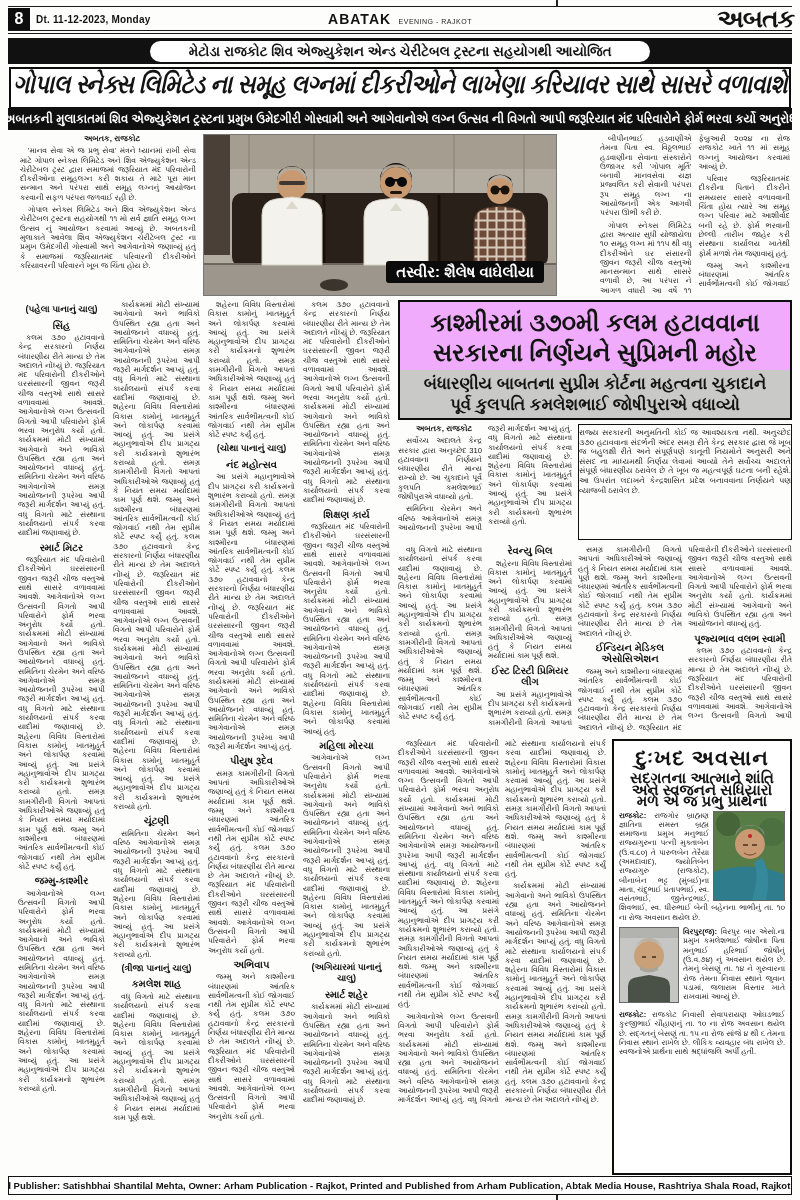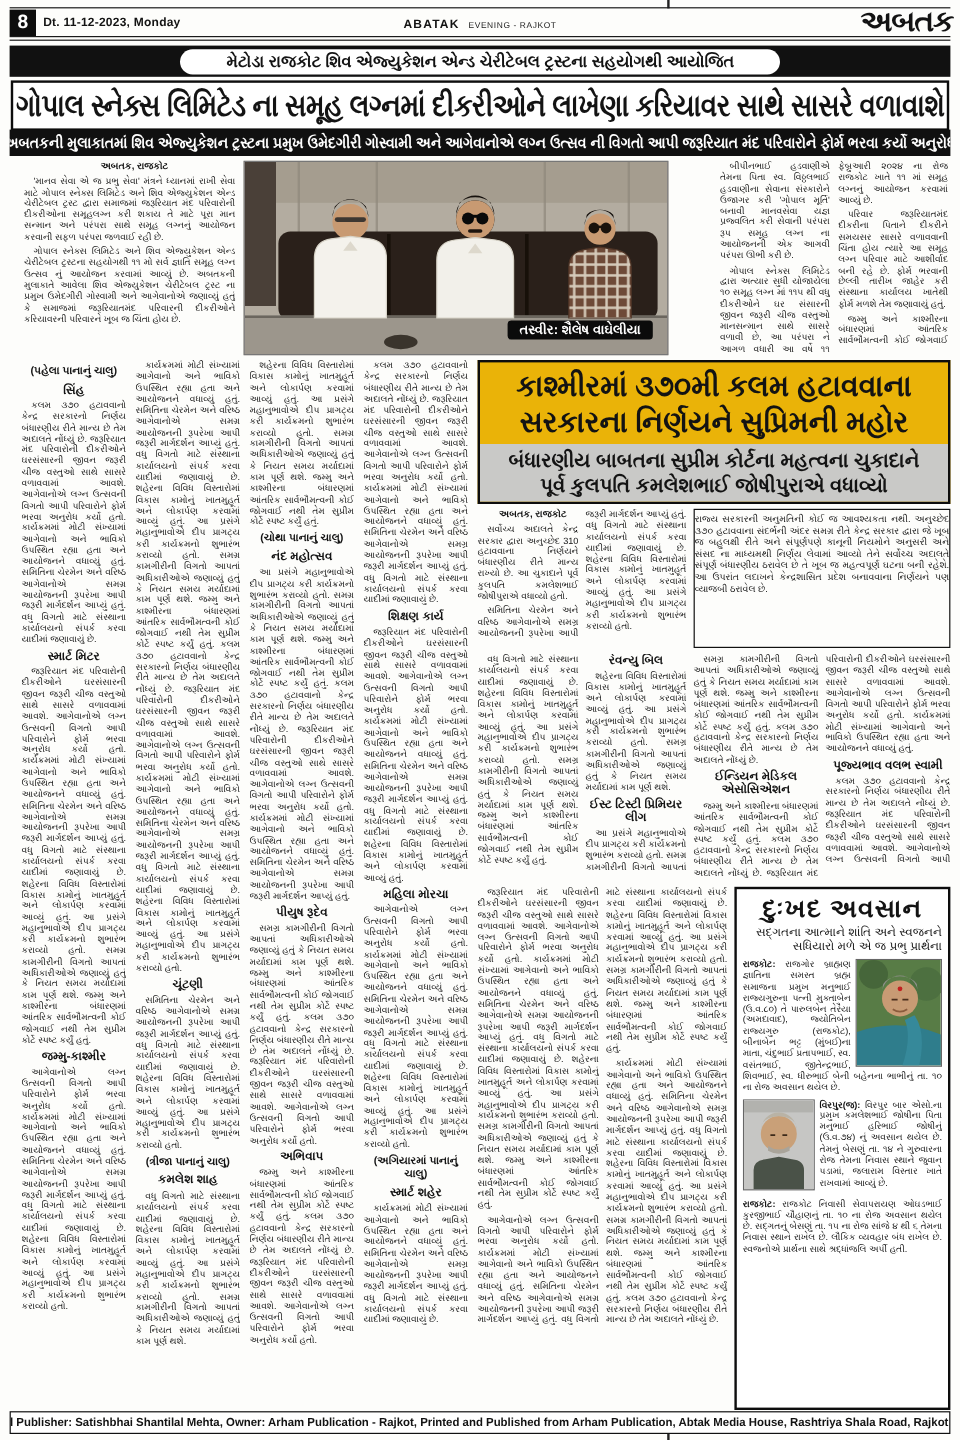--- a/index.html
+++ b/index.html
@@ -8,73 +8,73 @@
   
   .regtick{position:absolute;left:556px;top:0;width:1.5px;height:7px;background:#222;}
   .regtick.bot{top:auto;bottom:0;height:9px;}
   .rule{position:absolute;left:8px;right:8px;height:0;border-top:1.5px solid #1a1a1a;}
   .r0{top:6px;} .r1{top:30px;} .r2{top:33px;border-top-width:1px;}
   .hdr{position:absolute;top:8px;left:8px;right:8px;height:22px;display:flex;align-items:center;}
   .pagenum{width:22px;height:22px;background:#0d0d0d;color:#fff;font-weight:bold;font-size:16px;
            display:flex;align-items:center;justify-content:center;}
   .hdate{font-weight:bold;font-size:10px;margin-left:6px;letter-spacing:.2px;}
   .brandwrap{position:absolute;left:0;right:0;text-align:center;pointer-events:none;}
-  .brand{font-weight:bold;font-size:10px;letter-spacing:1px;}
+  .brand{font-weight:bold;font-size:14px;letter-spacing:1px;}
   .brandsub{font-size:7px;letter-spacing:.5px;margin-left:3px;color:#222;}
   .mast{margin-left:auto;font-weight:900;font-size:24px;letter-spacing:-1px;transform:scaleX(1.05);}
   
   .kicker{position:absolute;top:38px;left:8px;right:8px;height:26px;background:#111;
           display:flex;align-items:center;justify-content:center;}
   .kickpill{background:#fff;border-radius:13px;padding:2px 30px;font-weight:bold;font-size:14px;white-space:nowrap;}
   .kickpill span{display:inline-block;transform:scaleX(.96);transform-origin:center;}
   
   .hlbox{position:absolute;top:67px;left:9px;right:9px;height:38px;border:2.5px solid #0d0d0d;
-         display:flex;align-items:center;justify-content:center;background:#fff;overflow:hidden;}
+         display:flex;align-items:flex-start;justify-content:center;background:#fff;overflow:hidden;font-style:italic;}
   .hlbox span{font-weight:bold;font-size:26px;white-space:nowrap;display:inline-block;
               transform:scaleX(.85);transform-origin:center;letter-spacing:-.5px;}
   .subhead{position:absolute;top:108px;left:8px;right:8px;height:22px;background:#101010;color:#fff;
            display:flex;align-items:center;justify-content:center;overflow:hidden;}
   .subhead span{font-weight:bold;font-size:13px;white-space:nowrap;display:inline-block;
                 transform:scaleX(.9);transform-origin:center;}
   
   .bt{font-size:7.6px;line-height:9.3px;text-align:justify;}
   .bt p,.fill{margin:0 0 3px 0;text-indent:8px;}
   .dateline{font-weight:bold;font-size:8px;text-align:center;margin:0 0 2px 0;}
   .xhead{font-weight:bold;font-size:10px;text-align:center;margin:4px 0 2px 0;line-height:11.5px;}
   .xhead.small{font-size:9px;}
   
   .topstory{position:absolute;top:134px;left:20px;right:10px;height:162px;display:flex;gap:7px;}
   .ts-left{width:176px;height:162px;overflow:hidden;}
   .ts-photo{width:352px;height:160px;position:relative;border:1px solid #777;background:#b3aca0;flex:none;}
   .ts-photo svg{display:block;}
   .photocap{position:absolute;right:12px;bottom:12px;background:#0b0b0b;color:#fff;font-weight:bold;
-            font-size:11px;padding:2px 10px;border-radius:3px;white-space:nowrap;}
+            font-size:15px;padding:2px 10px;border-radius:3px;white-space:nowrap;}
   .ts-right{flex:1;height:162px;overflow:hidden;column-count:2;column-gap:7px;margin-left:36px;}
   
   .leftblock{position:absolute;top:300px;left:18px;width:372px;height:872px;display:flex;gap:8px;}
   .col{flex:1;height:100%;overflow:hidden;}
   
   .rightblock{position:absolute;top:300px;left:398px;width:394px;height:872px;}
-  .kashbox{border:2.5px solid #0d0d0d;background:#eab308;}
+  .kashbox{border:2.5px solid #0d0d0d;background:#f0abfc;}
   .kash-hl{font-weight:bold;font-size:25px;text-align:center;line-height:30px;padding:5px 2px 3px 2px;}
   .kash-hl div{transform:scaleX(.95);transform-origin:center;white-space:nowrap;}
   .kash-sub{background:#c9c9c7;font-weight:bold;font-size:17px;text-align:center;line-height:21px;padding:3px 2px;}
   .kash-sub div{transform:scaleX(.97);transform-origin:center;white-space:nowrap;}
   .kashmid{display:flex;gap:6px;margin-top:4px;height:116px;}
   .k-cols{width:174px;height:116px;overflow:hidden;column-count:2;column-gap:6px;}
   .k-box{flex:1;border:1.5px solid #111;padding:3px 0;overflow:hidden;font-size:7.8px;line-height:9.6px;text-align:justify;}
   .kashlower{display:flex;gap:6px;margin-top:5px;height:188px;}
   .kl{height:188px;overflow:hidden;column-count:2;column-gap:6px;}
   .kl.left{width:174px;} .kl.right{flex:1;}
   .bottomrow{display:flex;gap:6px;margin-top:6px;height:436px;}
   .br-left{width:208px;height:436px;overflow:hidden;column-count:2;column-gap:6px;}
   
   .obit{flex:1;border:2px solid #0d0d0d;background:#fff;padding:4px 5px;overflow:hidden;}
   .obit-title{font-weight:900;font-size:21px;text-align:center;letter-spacing:1px;margin:1px 0 2px 0;}
-  .obit-sub{font-weight:normal;font-size:10px;text-align:right;line-height:11.5px;margin-bottom:4px;}
+  .obit-sub{font-weight:bold;font-size:15px;text-align:center;line-height:11.5px;margin-bottom:4px;}
   .obit-entry{font-size:7.6px;line-height:9.3px;text-align:justify;margin-bottom:5px;overflow:hidden;}
   .obit-city{font-weight:bold;}
   .ophoto{border:1px solid #666;}
   .oph-r{float:right;margin:0 0 2px 4px;}
   .oph-l{float:left;margin:0 4px 2px 0;}
   
   .footer{position:absolute;left:8px;right:8px;top:1176px;height:17px;border:1.5px solid #111;
           display:flex;align-items:center;justify-content:center;overflow:hidden;background:#fff;}
   .footer span{font-weight:bold;font-size:9.8px;white-space:nowrap;display:inline-block;transform:scaleX(.97);}
 </style>

